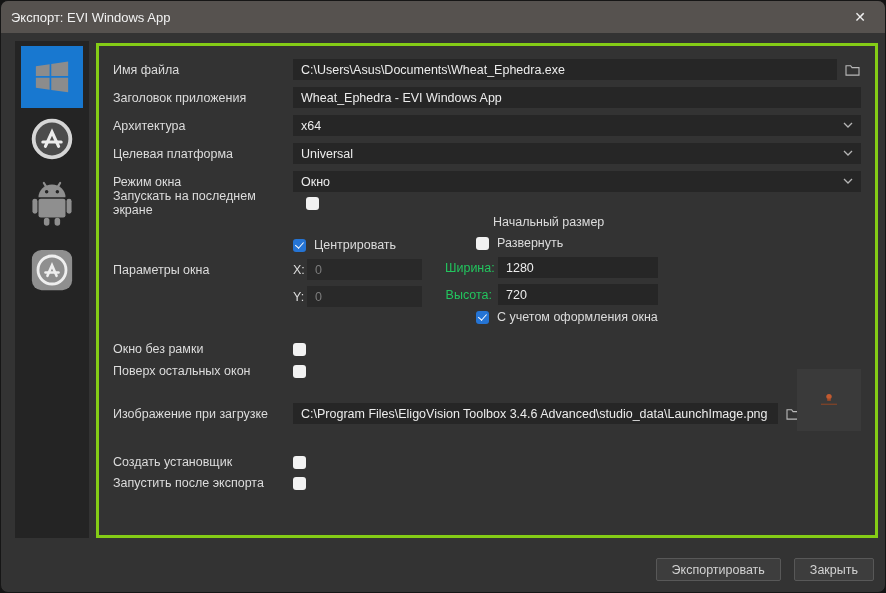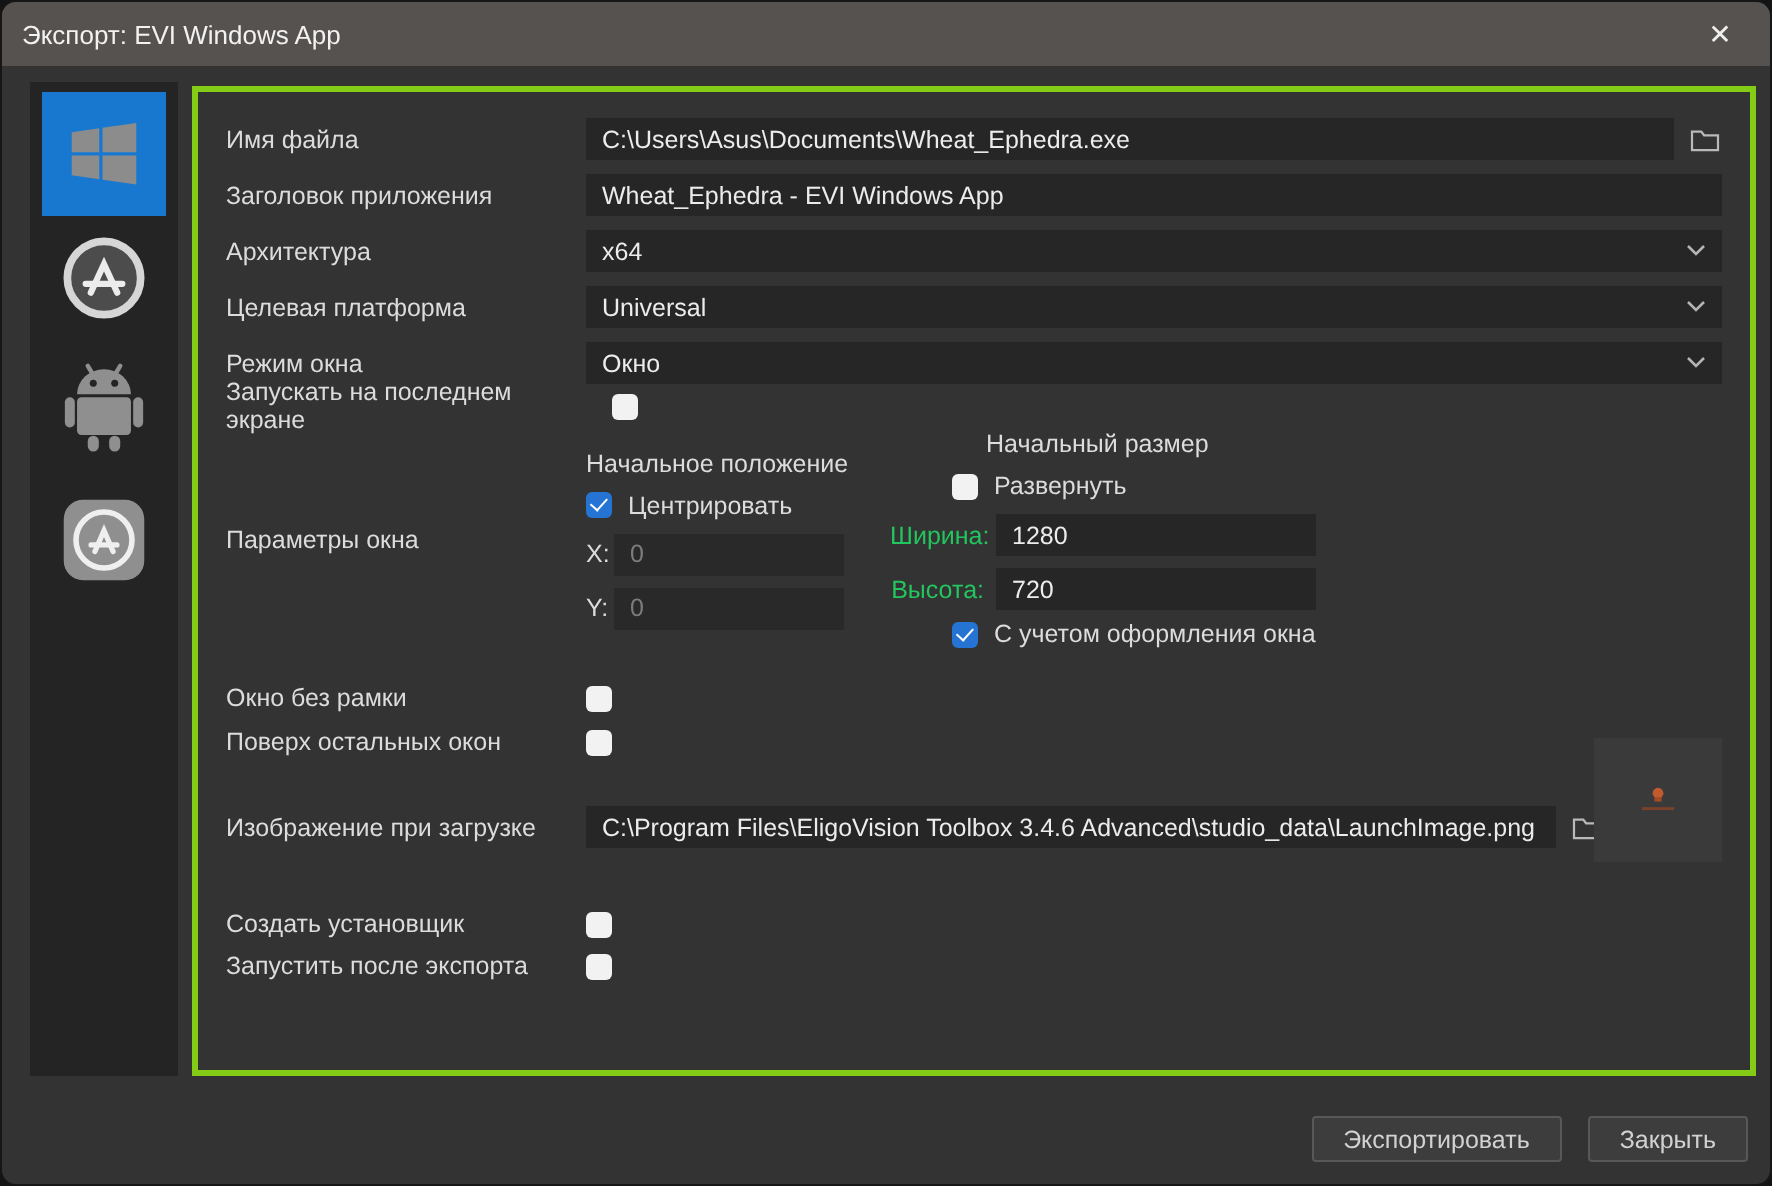--- a/index.html
+++ b/index.html
@@ -199,21 +199,20 @@
     </div>
 
     <div class="row" style="margin-top:4px; height:14px;gap:13px;">
       <span class="lbl">Запускать на последнем экране</span>
       <span class="checkbox"></span>
     </div>
 
     <div class="params">
       <span class="lbl">Параметры окна</span>
       <div class="colA">
-        <div class="grp-header">Начальное положение</div>
         <div class="cb-row" style="margin-top:6px;">
           <span class="checkbox checked"></span>
           <span class="cb-label">Центрировать</span>
         </div>
         <div class="xy-row" style="margin-top:7px;">
           <span class="axis-lbl">X:</span>
           <input class="txt disabled" style="width: 115px;" type="text" disabled="" value="0">
         </div>
         <div class="xy-row" style="margin-top:6px;">
           <span class="axis-lbl">Y:</span>

